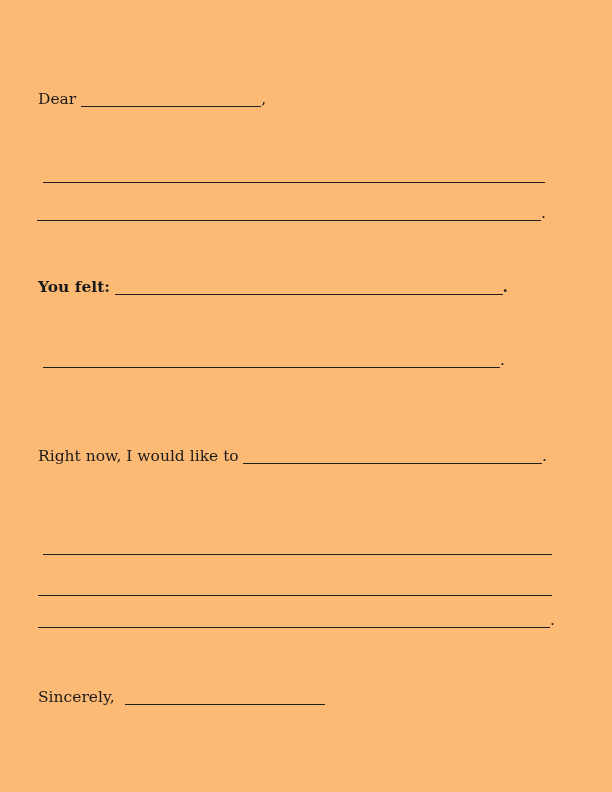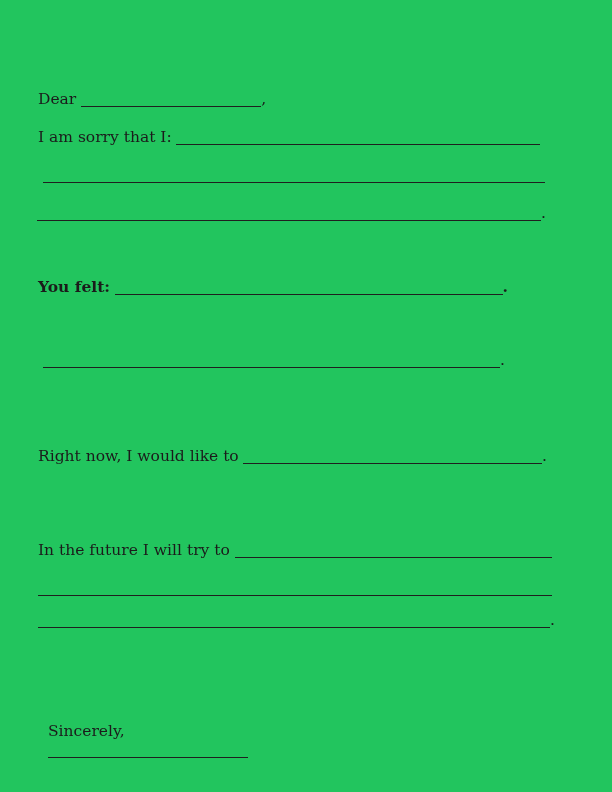--- a/index.html
+++ b/index.html
@@ -4,21 +4,21 @@
 <style>
   html, body {
     margin: 0;
     padding: 0;
     background: #ffffff;
   }
   .page {
     position: relative;
     width: 612px;
     height: 792px;
-    background: #22c55e;
+    background: #fdba74;
     overflow: hidden;
     font-family: "DejaVu Serif", serif;
     font-size: 15.5px;
     color: #1b1b1b;
   }
   .row {
     position: absolute;
     display: flex;
     align-items: baseline;
     line-height: 22px;
@@ -43,39 +43,35 @@
   .r-greeting     { left: 38px; top: 88px; }
   .r-sorry        { left: 38px; top: 126px; width: 502px; }
   .r-sorry-l2     { left: 38px; top: 164px; width: 507px; }
   .r-sorry-l3     { left: 37px; top: 202px; width: 509px; }
   .r-youfelt      { left: 38px; top: 276px; width: 470px; font-weight: bold; }
   .r-feeling      { left: 38px; top: 349px; width: 467px; }
   .r-rightnow     { left: 38px; top: 445px; width: 509px; }
   .r-future       { left: 38px; top: 539px; width: 514px; }
   .r-future-l2    { left: 38px; top: 577px; width: 519px; }
   .r-future-l3    { left: 38px; top: 609px; width: 517px; }
-  .r-closing      { left: 38px; top: 720px; flex-direction: column; }
+  .r-closing      { left: 38px; top: 686px; }
   .w180 { width: 180px; }
   .w200 { width: 200px; }
 </style>
 </head>
 <body>
 
 <div class="page">
 
   <div class="row r-greeting">
     <span class="lbl">Dear</span>
     <span class="blank w180 ml5"></span>
     <span class="punct">,</span>
   </div>
 
-  <div class="row r-sorry">
-    <span class="lbl">I am sorry that I:</span>
-    <span class="blank fill ml4"></span>
-  </div>
 
   <div class="row r-sorry-l2">
     <span class="sp"> </span>
     <span class="blank fill"></span>
   </div>
 
   <div class="row r-sorry-l3">
     <span class="blank fill"></span>
     <span class="punct">.</span>
   </div>
@@ -91,21 +87,20 @@
     <span class="punct">.</span>
   </div>
 
   <div class="row r-rightnow">
     <span class="lbl">Right now, I would like to</span>
     <span class="blank fill ml4"></span>
     <span class="punct">.</span>
   </div>
 
   <div class="row r-future">
-    <span class="lbl">In the future I will try to</span>
     <span class="blank fill ml5"></span>
   </div>
 
   <div class="row r-future-l2">
     <span class="blank fill"></span>
     <span class="sp"> </span>
   </div>
 
   <div class="row r-future-l3">
     <span class="blank fill"></span>

